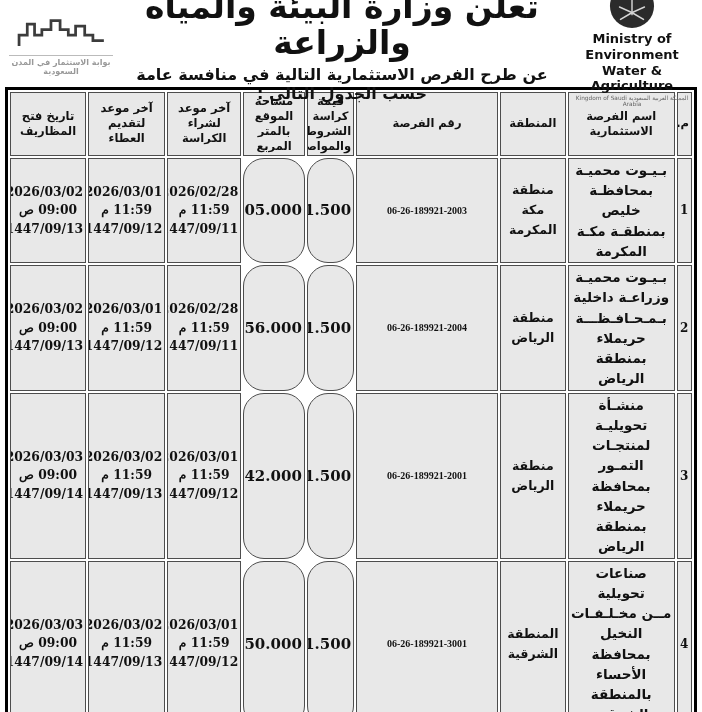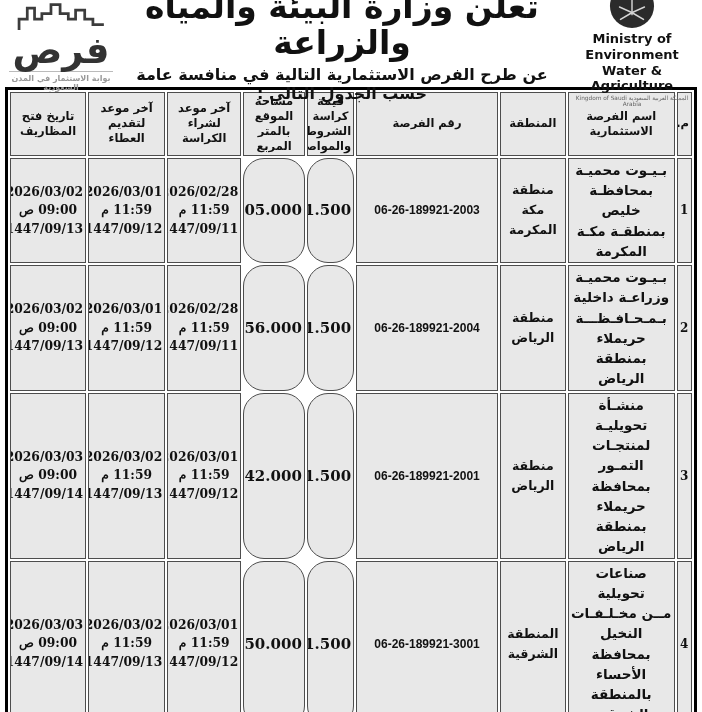--- a/index.html
+++ b/index.html
@@ -23,21 +23,21 @@
 
   
   .tbl-wrap{border:3px solid #000;background:#fff;}
   table{width:100%;border-collapse:separate;border-spacing:2px;direction:rtl;background:#fff;table-layout:fixed;}
   th,td{background:#e8e8e8;border:1px solid #4d4d4d;font-weight:bold;text-align:center;vertical-align:middle;padding:1px 2px;box-sizing:border-box;overflow:hidden;}
   th{font-size:11.5px;white-space:pre-line;line-height:1.3;height:42px;}
   .cell-name{font-size:13.5px;white-space:pre-line;line-height:1.5;margin-left:22px;}
   .cell-region{font-size:12.5px;white-space:pre-line;line-height:1.6;}
   .cell-date{font-family:"DejaVu Serif",serif;font-size:12.3px;white-space:pre-line;line-height:1.5;}
   .cell-val{font-family:"DejaVu Serif",serif;font-size:15px;border-radius:21px;}
-  .cell-opp{font-family:Liberation Sans, sans-serif;font-size:12px;direction:ltr;margin-left:28px;}
+  .cell-opp{font-family:Liberation Serif, serif;font-size:10px;direction:ltr;margin-left:28px;}
   .cell-m{font-family:"DejaVu Serif",serif;font-size:12px;}
   .r1{height:93px;} .r2{height:118px;} .r3{height:106px;} .r4{height:106px;}
 </style>
 </head>
 <body>
 
 <div class="ad">
 
   <div class="hdr">
     <div class="ministry">
@@ -64,21 +64,20 @@
       <div class="title">تعلن وزارة البيئة والمياه والزراعة</div>
       <div class="subtitle">عن طرح الفرص الاستثمارية التالية في منافسة عامة حسب الجدول التالي :</div>
     </div>
 
     <div class="furas">
       <div>
         <svg viewBox="0 0 100 34" width="92" height="31" fill="none" stroke="#3c3c3c" stroke-width="3">
           <path d="M4 33 V21 H13 V9 H21 V21 H29 V15 H39 V5 H49 V15 H58 V21 H66 V11 H76 V21 H85 V27 H97"></path>
         </svg>
       </div>
-      <div class="furas-word">فرص</div>
       <hr class="furas-div">
       <div class="furas-tag">بوابة الاستثمار في المدن السعودية</div>
     </div>
   </div>
 
   <div class="tbl-wrap">
     <table>
       <colgroup>
         <col style="width:15px">
           <col style="width:104px">

